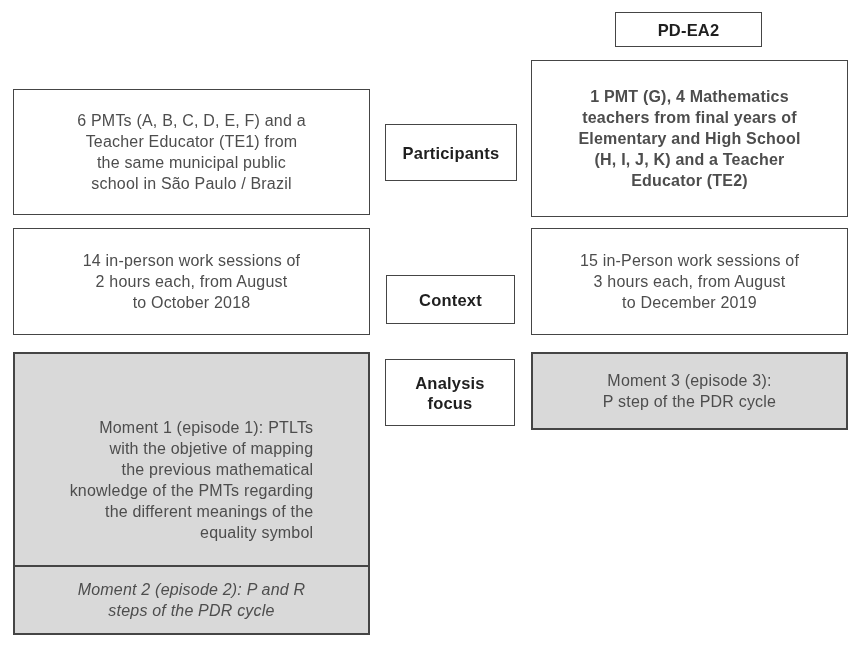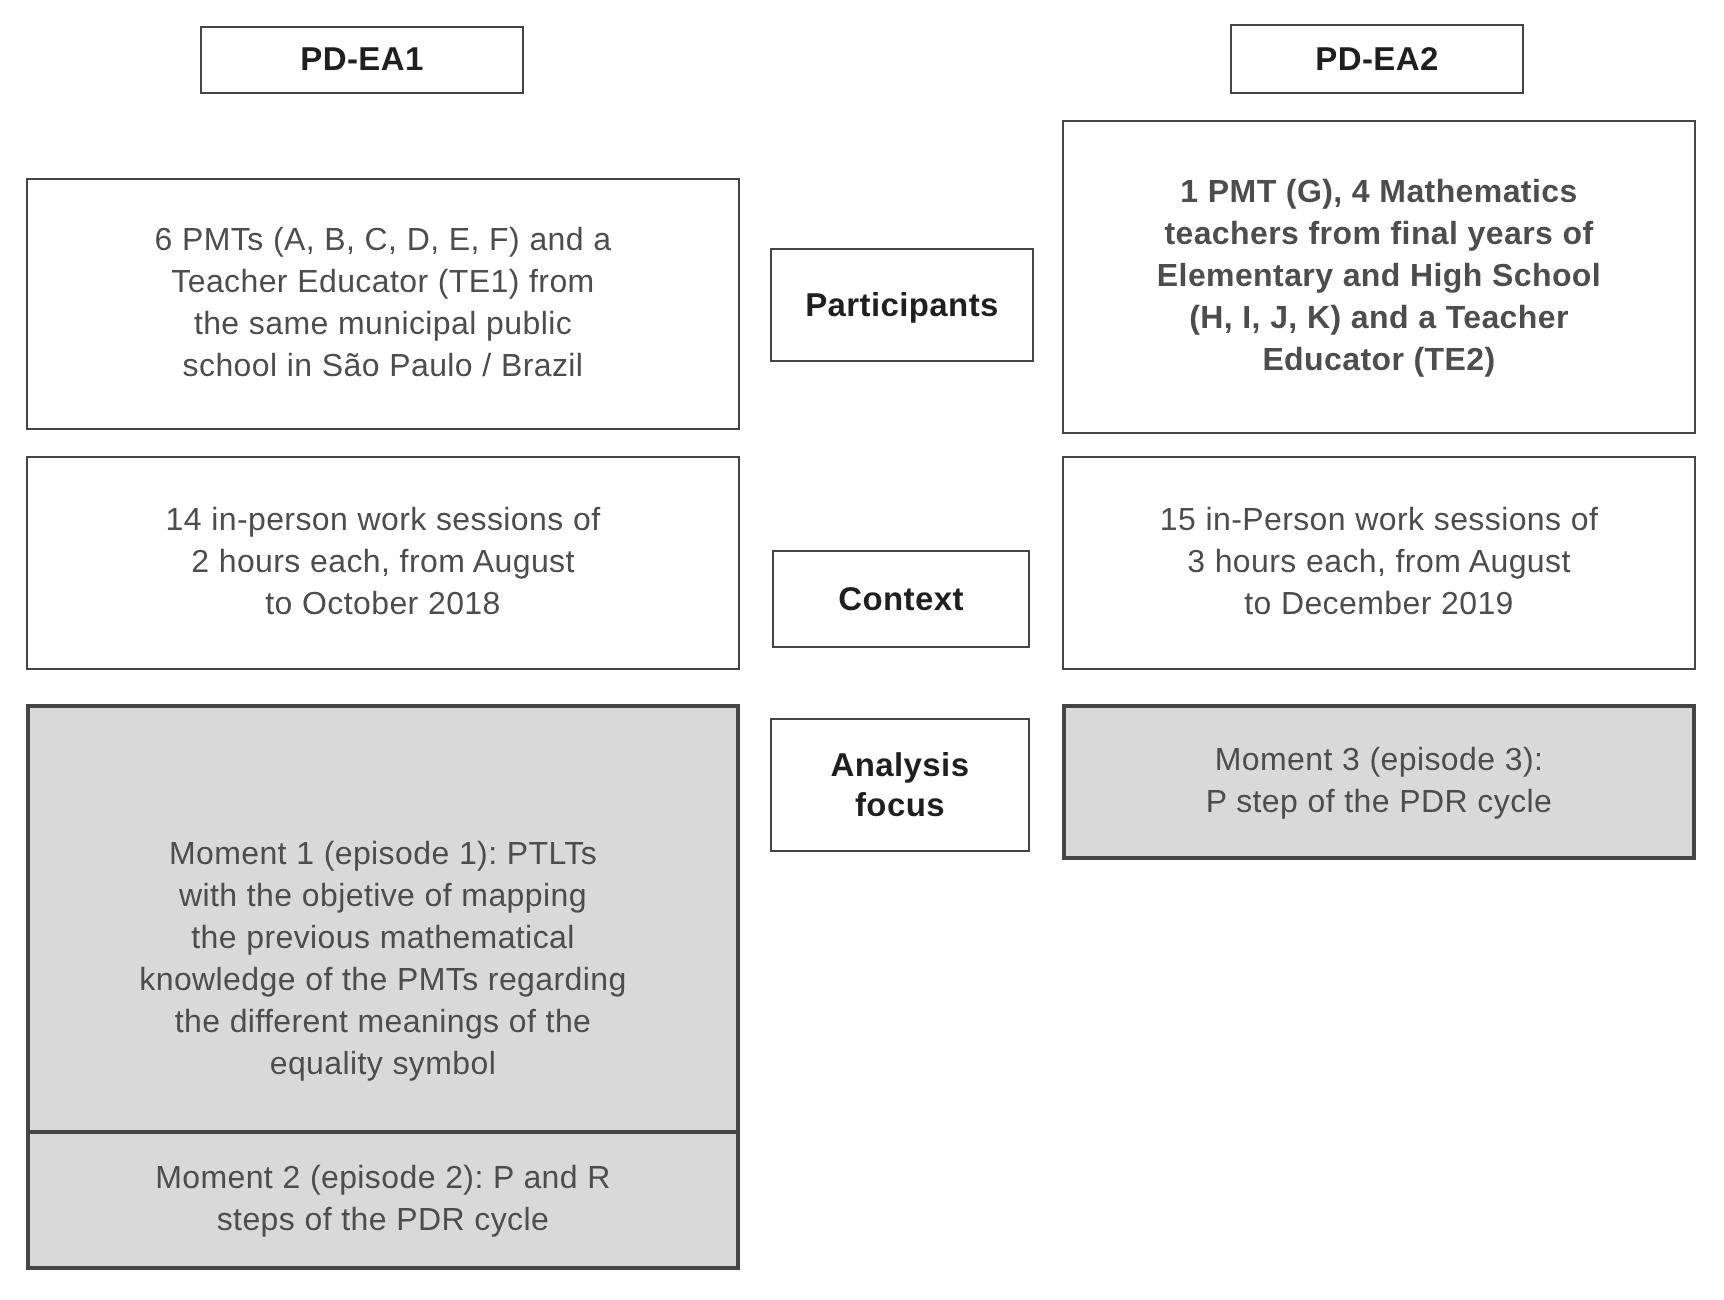--- a/index.html
+++ b/index.html
@@ -39,23 +39,20 @@
     color:var(--label-text);
     font-size:16.5px;
     line-height:20px;
   }
 </style>
 </head>
 <body>
 
 <div class="canvas">
 
-  <div class="box labelbox" style="left:100px;top:13px;width:162px;height:34px;">
-    <span class="txt">PD-EA1</span>
-  </div>
   <div class="box labelbox" style="left:615px;top:12px;width:147px;height:35px;">
     <span class="txt">PD-EA2</span>
   </div>
 
   <div class="box" style="left:13px;top:89px;width:357px;height:126px;">
     <span class="txt">6 PMTs (A, B, C, D, E, F) and a
 Teacher Educator (TE1) from
 the same municipal public
 school in São Paulo / Brazil</span>
   </div>
@@ -77,35 +74,35 @@
   </div>
   <div class="box labelbox" style="left:386px;top:255px;width:129px;height:49px;margin-top:20px;">
     <span class="txt">Context</span>
   </div>
   <div class="box" style="left:531px;top:228px;width:317px;height:107px;">
     <span class="txt">15 in-Person work sessions of
 3 hours each, from August
 to December 2019</span>
   </div>
 
-  <div class="box gray" style="left:13px;top:352px;width:357px;height:256px;">
+  <div class="box gray" style="left:13px;top:352px;width:357px;height:256px;text-align:right;">
     <span class="txt">Moment 1 (episode 1): PTLTs
 with the objetive of mapping
 the previous mathematical
 knowledge of the PMTs regarding
 the different meanings of the
 equality symbol</span>
   </div>
   <div class="box labelbox" style="left:385px;top:359px;width:130px;height:67px;">
     <span class="txt">Analysis
 focus</span>
   </div>
   <div class="box gray" style="left:531px;top:352px;width:317px;height:78px;">
     <span class="txt">Moment 3 (episode 3):
 P step of the PDR cycle</span>
   </div>
 
-  <div class="box gray" style="left:13px;top:565px;width:357px;height:70px;">
+  <div class="box gray" style="left:13px;top:565px;width:357px;height:70px;font-style:italic;">
     <span class="txt">Moment 2 (episode 2): P and R
 steps of the PDR cycle</span>
   </div>
 
 </div>
 
 </body></html>

